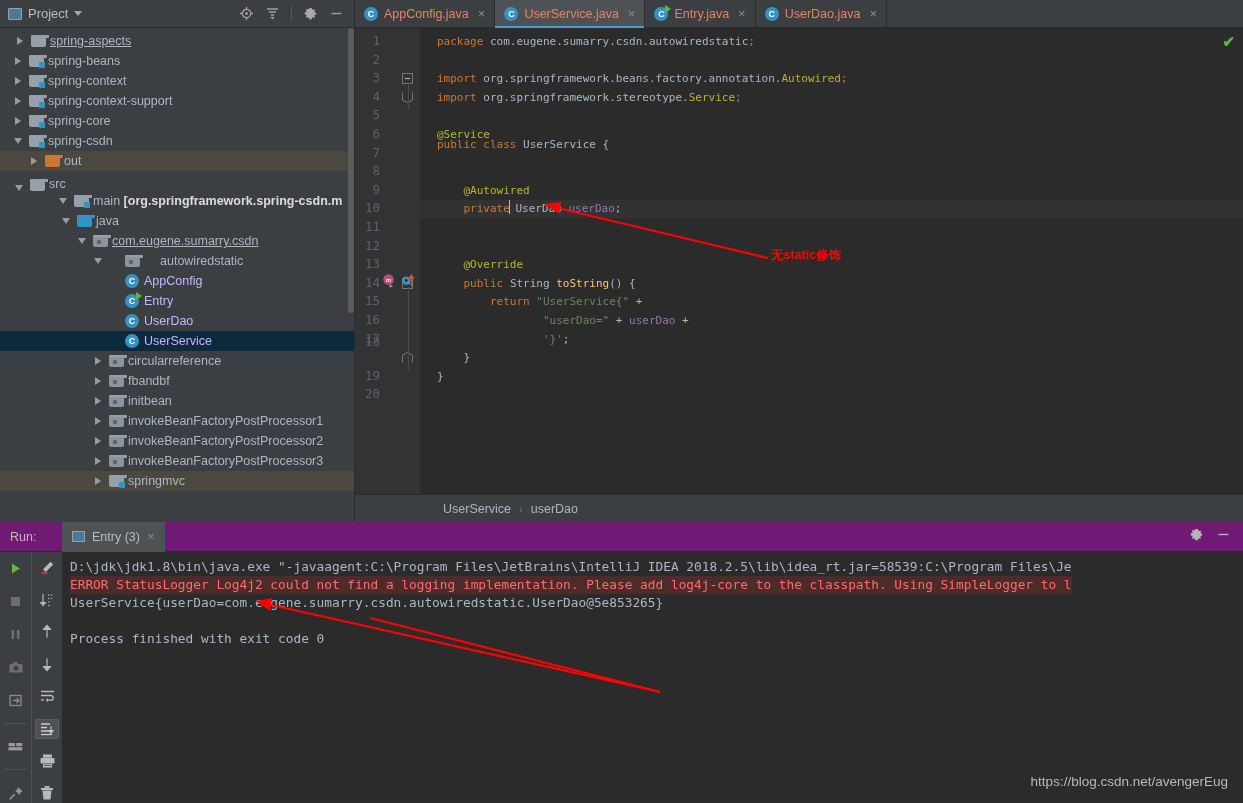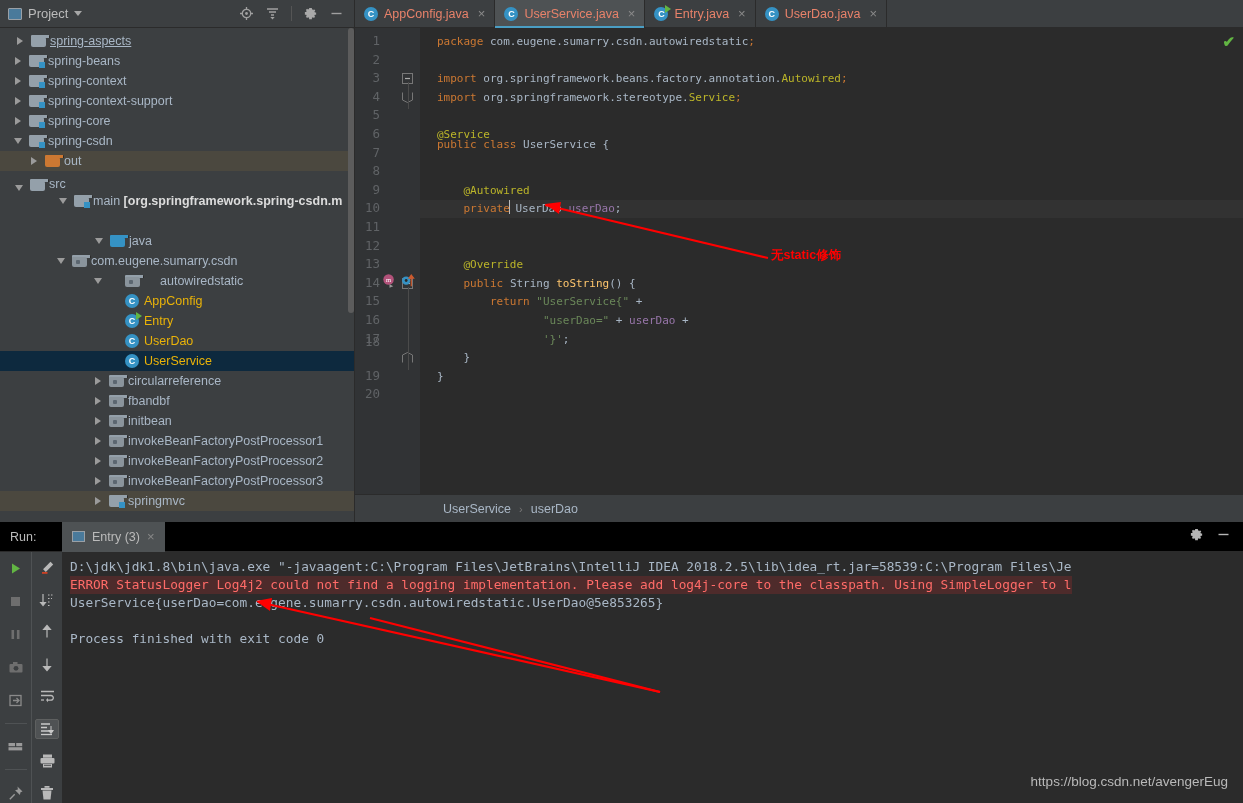--- a/index.html
+++ b/index.html
@@ -47,21 +47,21 @@
   .tnode.sel { background: #0d293e; }
   .tnode.hov { background: #4b483f; }
   .tw {
     width: 16px; display: flex; align-items: center; justify-content: center;
     flex: 0 0 16px;
   }
   .tri-r { width:0;height:0;border-top:4.5px solid transparent;border-bottom:4.5px solid transparent;border-left:6px solid #9b9b9b; }
   .tri-d { width:0;height:0;border-left:4.5px solid transparent;border-right:4.5px solid transparent;border-top:6px solid #9b9b9b; }
   .ticon { width: 20px; flex: 0 0 20px; display:flex; align-items:center; justify-content:center; }
   .tlabel { color: #a9b7c6; padding-left: 2px; }
-  .tlabel.cls { color: #eab308; }
+  .tlabel.cls { color: #c4b5fd; }
   .tlabel b { color: #dcdcdc; }
 
   
   .fld { position: relative; width: 15px; height: 12px; }
   .fld .body { position:absolute; left:0; top:2px; width:15px; height:10px; background:#94a0aa; border-radius:1px 2px 2px 2px; }
   .fld .tab  { position:absolute; left:0; top:0px; width:7px; height:3px; background:#94a0aa; border-radius:1px 1px 0 0; }
   .fld.orange .body, .fld.orange .tab { background:#cc7832; }
   .fld.blue .body, .fld.blue .tab { background:#3592c4; }
   .fld .badge { position:absolute; right:-1px; bottom:-1px; width:6px; height:6px; background:#3592c4; }
   .fld .dot { position:absolute; left:4px; top:5px; width:4px; height:4px; background:#5b6670; border-radius:1px; }
@@ -120,21 +120,21 @@
     display:flex; align-items:center; padding-left:88px; gap:8px;
     font-size:12.5px; color:#a9b7c6;
   }
   #breadcrumb .sep { color:#777; font-size:11px; }
   #check-ok { position:absolute; right:8px; top:33px; color:#62b543; font-size:15px; font-weight:bold; }
 
   
   .foldline { position:absolute; width:1px; background:#4b4b4b; }
 
   
-  #run-panel { position:absolute; left:0; top:522px; right:0; bottom:0; background:#000000; }
+  #run-panel { position:absolute; left:0; top:522px; right:0; bottom:0; background:#701a75; }
   #run-header { height:30px; display:flex; align-items:center; border-bottom:1px solid #2b2b2b; }
   #run-label { width:62px; padding-left:10px; font-size:12.5px; color:#bbbbbb; }
   .run-tab {
     display:flex; align-items:center; gap:7px; padding:0 10px; height:30px;
     background:#4e5254; font-size:12.5px; color:#bbbbbb;
   }
   .run-tab .x { color:#888; font-size:13px; }
   .mini-win { width:13px;height:11px;border:1.5px solid #9aa0a6;background:#4a7a9b; }
   #run-hdr-actions { margin-left:auto; display:flex; align-items:center; gap:12px; padding-right:12px; }
 
@@ -316,33 +316,33 @@
           </span>
           <span class="ticon">
             <span class="fld">
               <span class="tab"></span>
               <span class="body"></span>
               <span class="badge"></span>
             </span>
           </span>
           <span class="tlabel">main <b>[org.springframework.spring-csdn.m</b></span>
         </div>
-        <div class="tnode" style="padding-left: 91px; margin-top: 20px;">
+        <div class="tnode" style="padding-left: 58px;">
           <span class="tw">
             <span class="tri-d"></span>
           </span>
           <span class="ticon">
             <span class="fld blue">
               <span class="tab"></span>
               <span class="body"></span>
             </span>
           </span>
           <span class="tlabel">java</span>
         </div>
-        <div class="tnode" style="padding-left: 53px;">
+        <div class="tnode" style="padding-left: 74px; text-decoration: underline;">
           <span class="tw">
             <span class="tri-d"></span>
           </span>
           <span class="ticon">
             <span class="fld pkg">
               <span class="tab"></span>
               <span class="body"></span>
               <span class="dot"></span>
             </span>
           </span>

